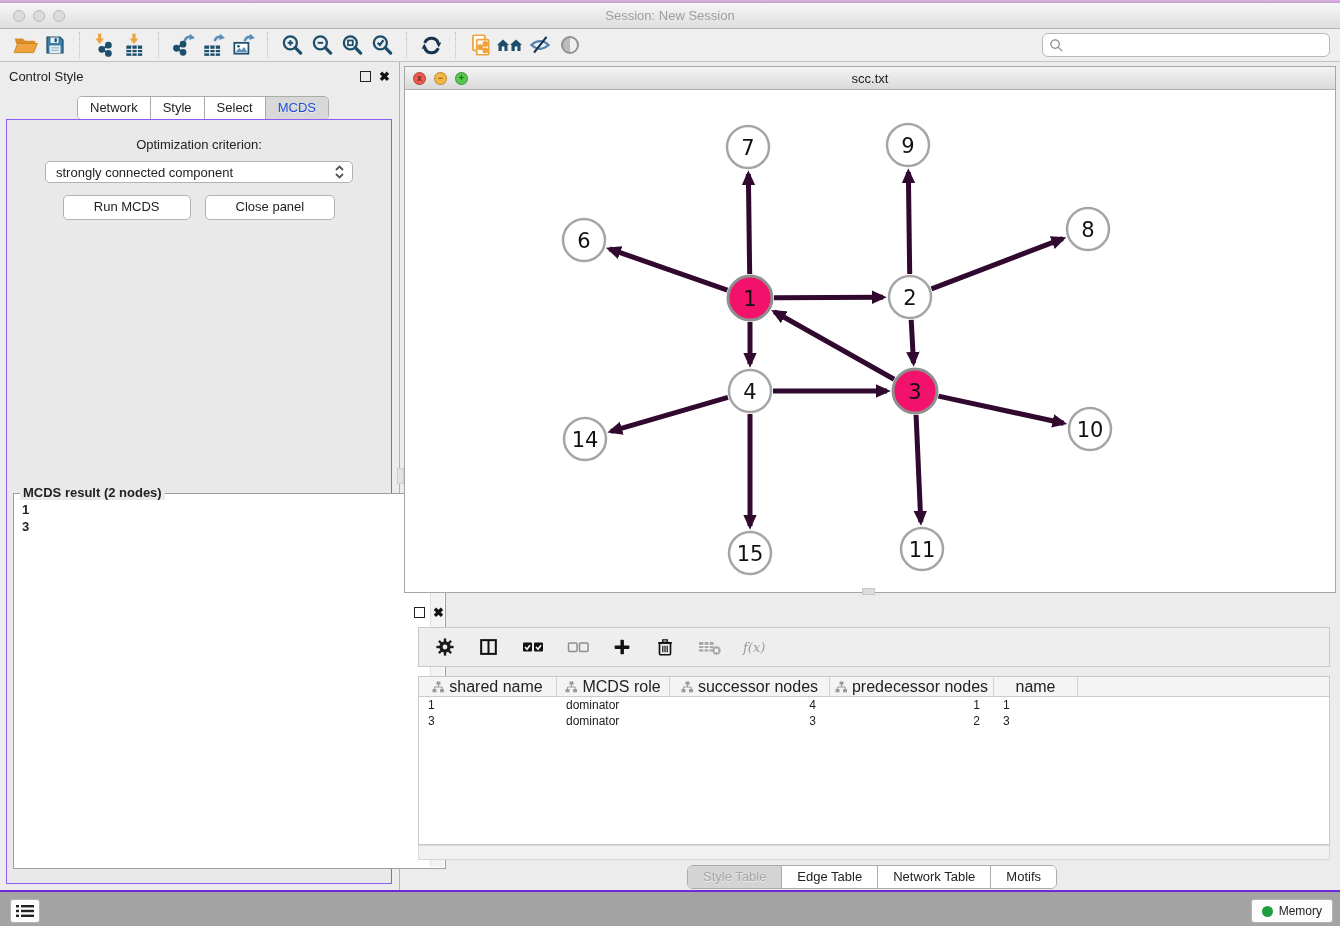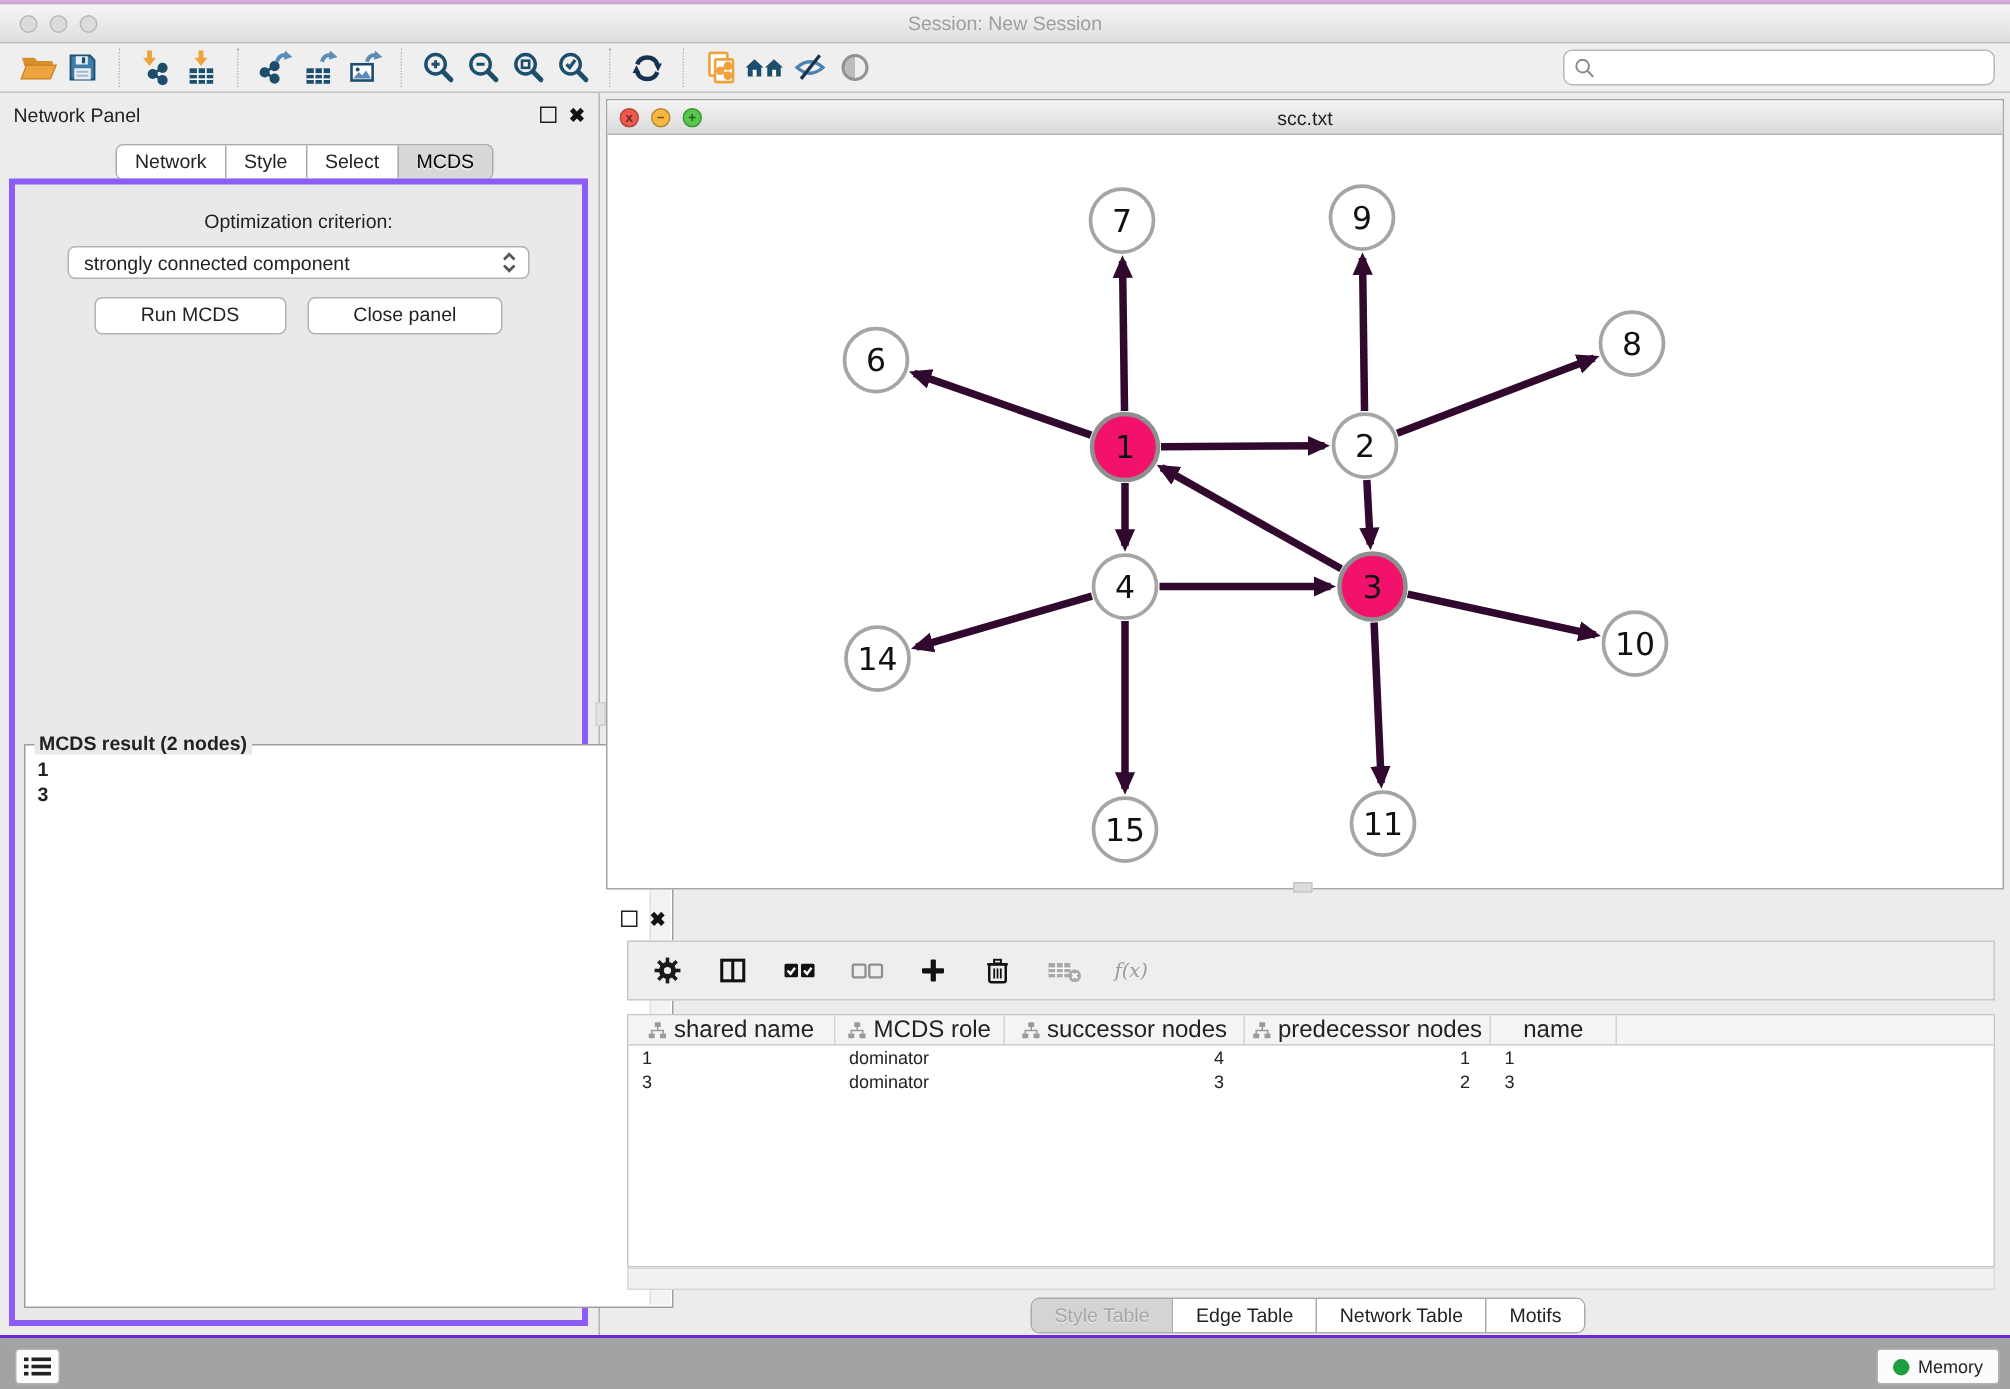--- a/index.html
+++ b/index.html
@@ -23,23 +23,23 @@
   
   #control-panel{position:absolute;left:0;top:62px;width:400px;height:828px;border-right:1px solid #B5B5B5;box-sizing:border-box;}
   .cp-header{height:28px;display:flex;align-items:center;padding:0 9px;gap:8px;}
   .cp-title{flex:1;}
   .max-icon{width:9px;height:9px;border:1.6px solid #222;display:inline-block;}
   .close-icon{font-weight:bold;font-size:13px;color:#111;line-height:1;}
   .cp-tabs{position:absolute;left:77px;top:34px;height:22px;display:flex;border:1px solid #ABABAB;
            border-radius:5px;overflow:hidden;background:#fff;}
   .cp-tab{padding:0 12px;line-height:22px;background:#fff;border-left:1px solid #ABABAB;white-space:nowrap;}
   .cp-tab:first-child{border-left:none;}
-  .cp-tab.selected{background:#D8D8D8;color:#000000;text-shadow:0 1px 0 #eee;}
+  .cp-tab.selected{background:#D8D8D8;color:#1d4ed8;text-shadow:0 1px 0 #eee;}
   .cp-body{position:absolute;left:6px;top:57px;width:386px;bottom:6px;background:#E9E9E9;
-           border:4px solid #8b5cf6;box-sizing:border-box;}
+           border:1px solid #8b5cf6;box-sizing:border-box;}
   .opt-label{margin-top:17px;text-align:center;}
   .opt-select{margin:9px auto 0;width:308px;height:22px;background:#fff;border:1px solid #B2B2B2;
               border-radius:5px;display:flex;align-items:center;padding:0 4px 0 10px;box-sizing:border-box;justify-content:flex-end;}
   .opt-select .val{flex:1;}
   .btn-row{display:flex;justify-content:center;gap:14px;margin-top:12px;}
   .aqua-btn{height:23px;padding:0 30px;background:#fff;border:1px solid #B2B2B2;border-radius:5px;
             line-height:21px;font-size:13px;}
   .result-fieldset{position:absolute;left:6px;top:373px;width:433px;height:376px;border:1px solid #9E9E9E;
                    background:#fff;box-sizing:border-box;font-weight:bold;}
   .result-legend{position:absolute;top:-9px;left:6px;background:#E9E9E9;padding:0 3px;font-size:13px;}
@@ -270,21 +270,21 @@
       <svg width="15" height="15" viewBox="0 0 16 16">
         <circle cx="6.5" cy="6.5" r="4.5" fill="none" stroke="#8A8A8A" stroke-width="1.4"></circle>
         <line x1="10" y1="10" x2="14" y2="14" stroke="#8A8A8A" stroke-width="1.4"></line>
       </svg>
       <input placeholder="" style="">
     </div>
   </div>
 
   <div id="control-panel">
     <div class="cp-header">
-      <span class="cp-title">Network Panel</span>
+      <span class="cp-title">Control Style</span>
       <span class="max-icon"></span>
       <span class="close-icon">✖</span>
     </div>
     <div class="cp-tabs" id="cp-tabs">
         <div class="cp-tab">Network</div>
         <div class="cp-tab">Style</div>
         <div class="cp-tab">Select</div>
         <div class="cp-tab selected">MCDS</div>
       </div>
     <div class="cp-body">

